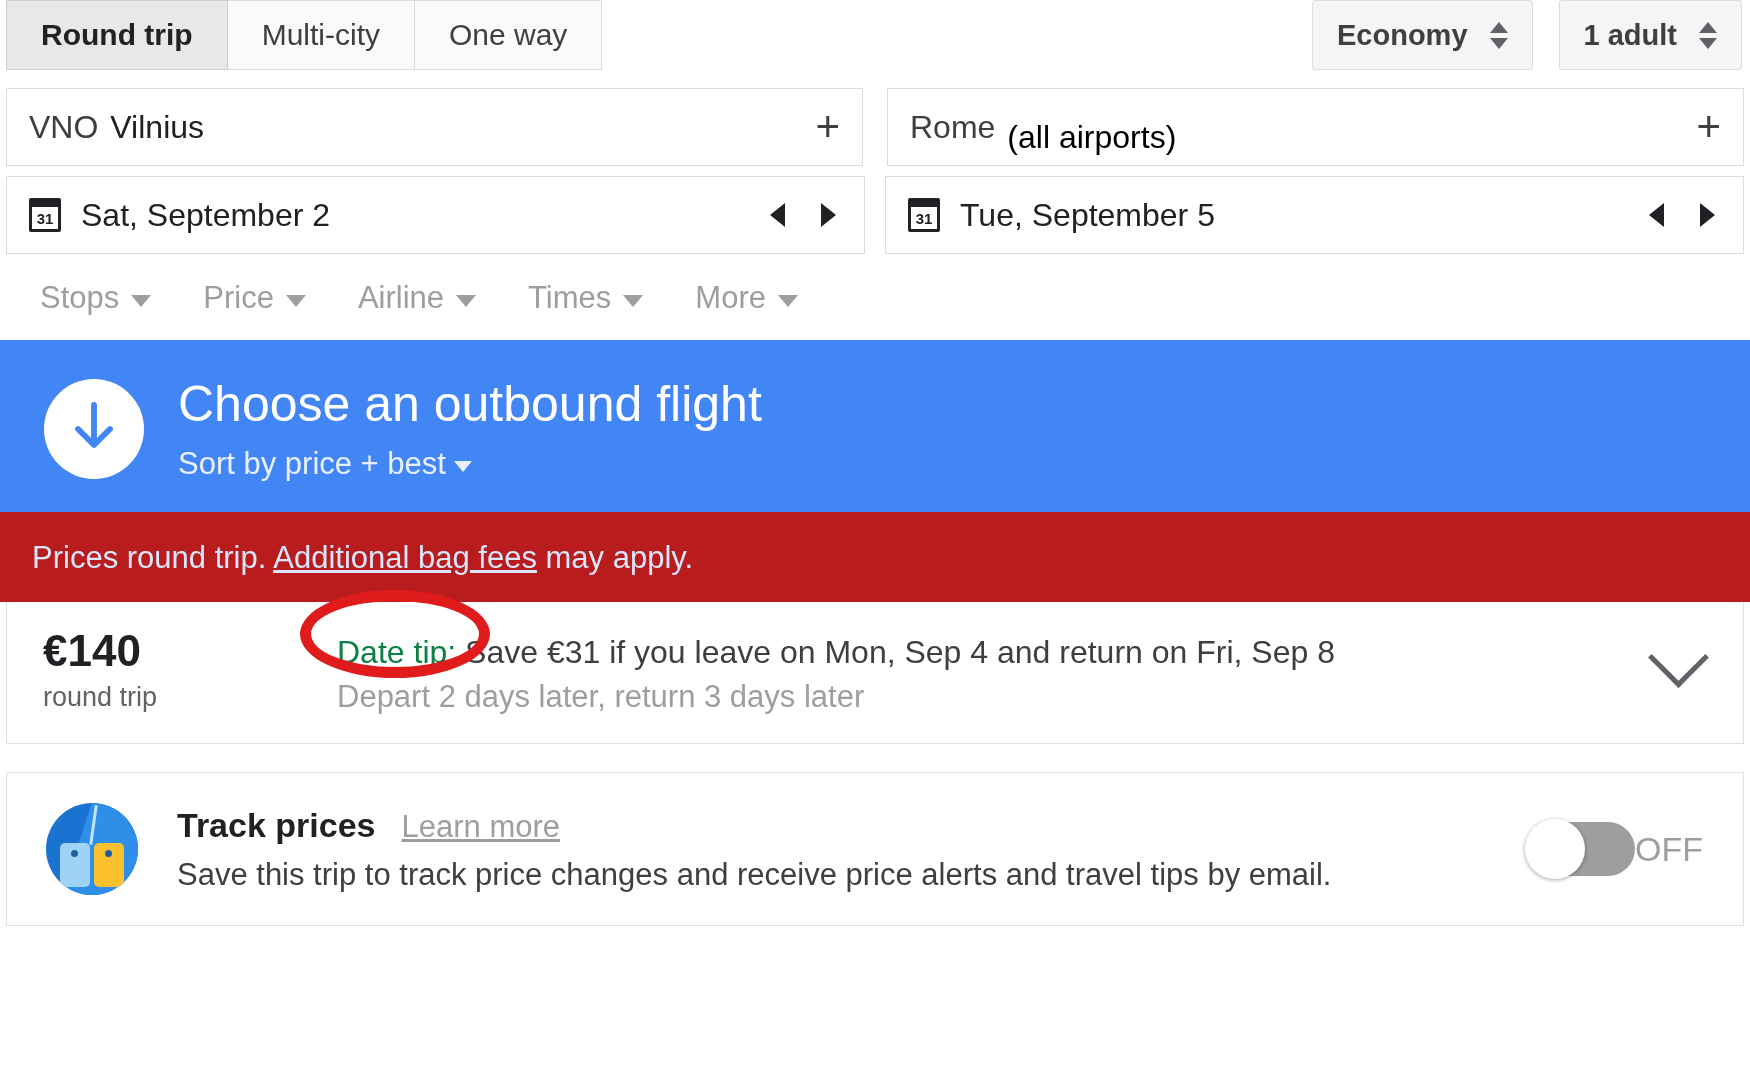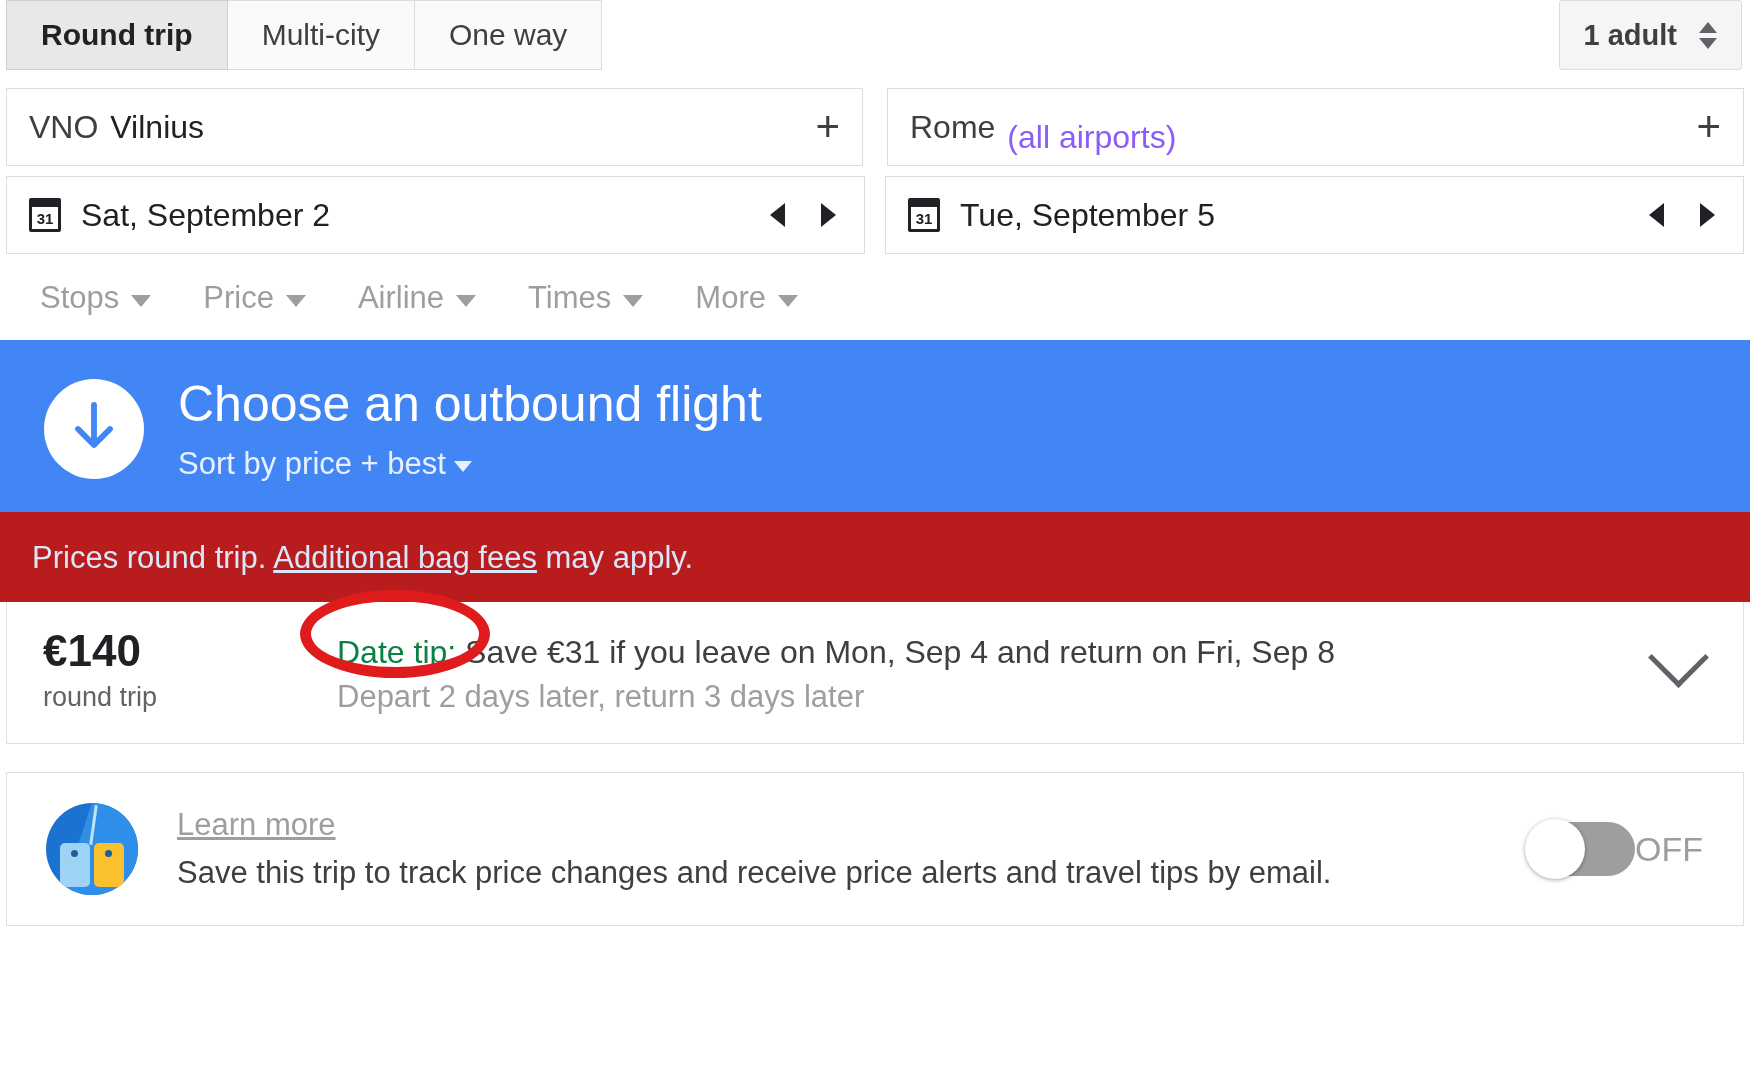--- a/index.html
+++ b/index.html
@@ -105,21 +105,21 @@
     background: #fff;
     display: flex;
     align-items: center;
     padding: 0 22px;
     box-sizing: border-box;
     font-size: 32px;
     color: #202124;
   }
   .field .code { font-weight: normal; color: #3c4043; }
   .field .city { margin-left: 12px; color: #202124; }
-  .field .muted { color: #8b5cf6; margin-left: 12px; margin-top: 20px; }
+  .field .muted { color: #000000; margin-left: 12px; margin-top: 20px; }
   .plus {
     margin-left: auto;
     font-size: 42px;
     line-height: 1;
     color: #3c4043;
     font-weight: 300;
   }
   .cal-icon {
     width: 32px;
     height: 34px;
@@ -424,20 +424,27 @@
 <body>
 
 <div class="page">
 
   <div class="tabbar">
     <div class="trip-tab selected">Round trip</div>
     <div class="trip-tab">Multi-city</div>
     <div class="trip-tab">One way</div>
 
     <div class="tabbar-right">
+      <div class="sel-box">
+        <span>Economy</span>
+        <span class="spinner-icon">
+          <span class="up"></span>
+            <span class="down"></span>
+        </span>
+      </div>
       <div class="sel-box">
         <span>1 adult</span>
         <span class="spinner-icon">
           <span class="up"></span>
             <span class="down"></span>
         </span>
       </div>
     </div>
   </div>
 
@@ -542,20 +549,21 @@
         <div class="tag blue">
             <div class="hole"></div>
           </div>
         <div class="tag yellow">
             <div class="hole"></div>
           </div>
       </div>
     </div>
     <div class="track-text">
       <div class="track-head">
+        <span class="track-title">Track prices</span>
         <a href="#" class="track-learn">Learn more</a>
       </div>
       <div class="track-desc">Save this trip to track price changes and receive price alerts and travel tips by email.</div>
     </div>
     <div class="toggle-wrap">
       <div class="toggle">
         <div class="knob"></div>
       </div>
       <span class="toggle-label">OFF</span>
     </div>

